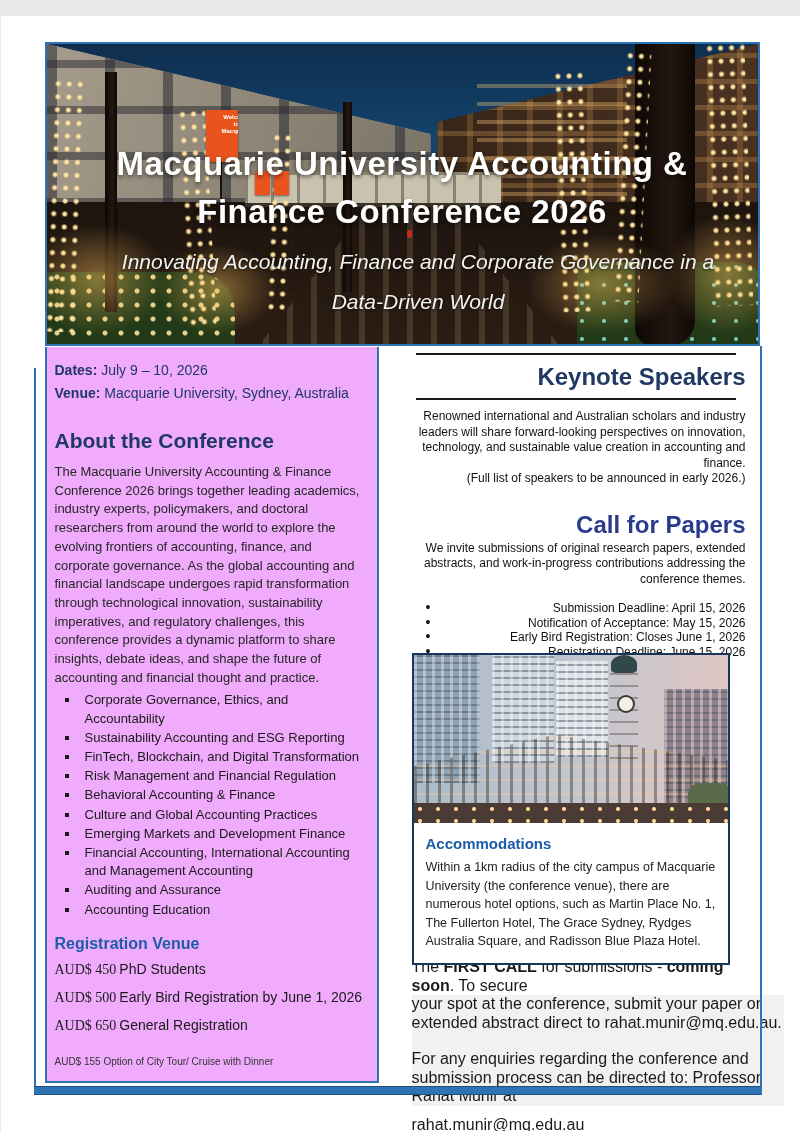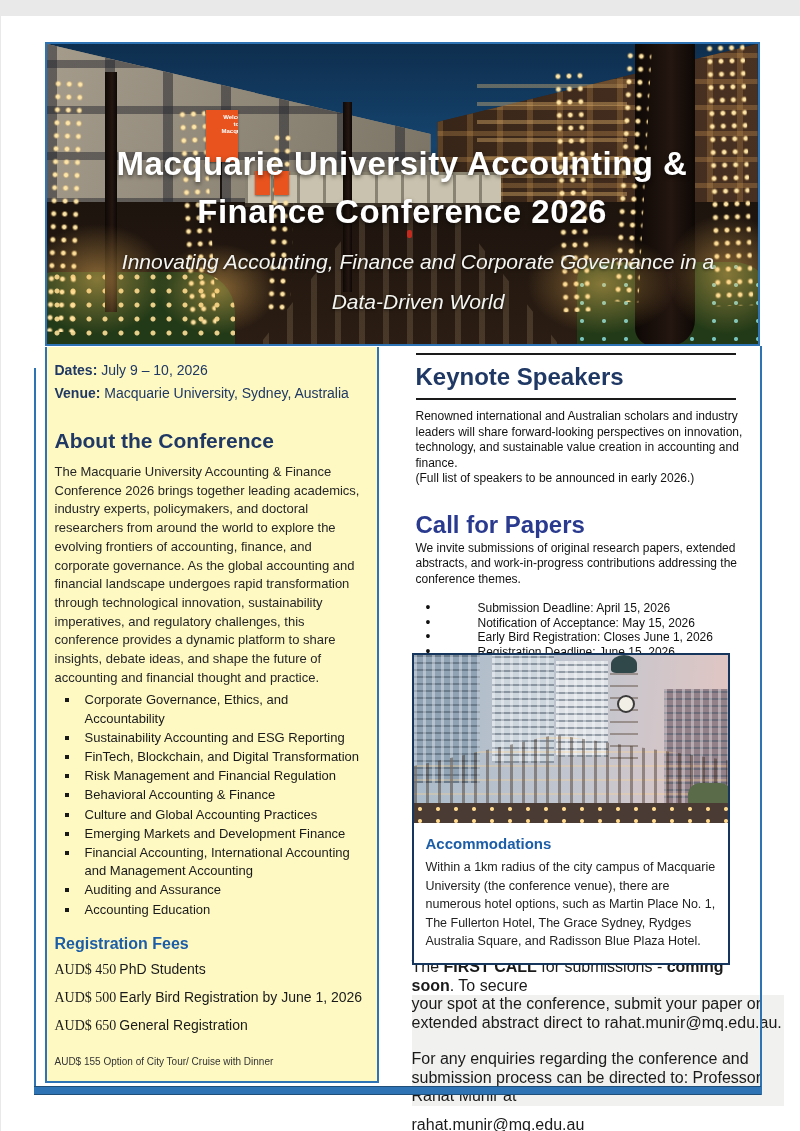--- a/index.html
+++ b/index.html
@@ -59,36 +59,36 @@
         margin-top:6px;text-shadow:0 1px 3px rgba(0,0,0,.6);padding-left:32px;}
 
   
   .outer-left{position:absolute;left:33px;top:352px;width:2px;height:727px;background:#2E74B5;z-index:3;}
   .outer-right{position:absolute;left:759px;top:330px;width:2px;height:749px;background:#2E74B5;z-index:3;}
   .bottom-bar{position:absolute;left:33px;top:1070px;width:727px;height:7px;background:#2E74B5;
         border-top:1px solid #1F4E79;border-bottom:1px solid #1F4E79;z-index:3;}
 
   
   .left-box{position:absolute;left:44px;top:331px;width:334px;height:736px;box-sizing:border-box;
-        border:2px solid #2E74B5;border-top:none;padding:12px 10px 0 8px;z-index:2;background:#fef9c3;}
+        border:2px solid #2E74B5;border-top:none;padding:12px 10px 0 8px;z-index:2;background:#f0abfc;}
   .meta-line{font-size:14px;line-height:23px;color:#1F3864;}
   .b{font-weight:bold;}
   .h-navy{color:#1F3864;font-weight:bold;font-size:21px;margin:24px 0 10px 0;}
   .body-13{font-size:13px;line-height:18.7px;color:#262626;}
   .themes-list{list-style:none;margin:4px 0 0 0;padding:0;}
   .themes-list li{position:relative;padding-left:30px;font-size:13px;line-height:18.2px;
         color:#1a1a1a;margin-bottom:1px;}
   .themes-list li::before{content:"";position:absolute;left:10px;top:7px;width:4px;height:4px;background:#1a1a1a;}
   .h-blue{color:#1C5DA8;font-weight:bold;font-size:16px;margin:16px 0 8px 0;}
   .fee{font-size:14px;color:#1a1a1a;margin-bottom:11px;}
   .fee-amt{font-family:"Liberation Serif",serif;margin-right:3px;}
   .fee-note{font-size:10px;color:#333;margin-top:22px;font-family:"Liberation Sans",sans-serif;}
 
   
-  .right-col{position:absolute;left:415px;top:331px;width:330px;z-index:2;}
+  .right-col{position:absolute;left:415px;top:331px;width:330px;z-index:2;text-align:right;}
   .rule{height:2px;background:#1a1a1a;width:320px;}
   .h-key{color:#1F3864;font-weight:bold;font-size:24px;margin:8px 0 7px 0;}
   .body-12{font-size:12px;line-height:15.5px;color:#111;}
   .h-cfp{color:#2A3B8F;font-weight:bold;font-size:24px;margin:24px 0 2px 0;}
   .dl-list{list-style:none;margin:14px 0 0 0;padding:0;}
   .dl-list li{position:relative;padding-left:62px;font-size:12px;line-height:14.5px;color:#111;}
   .dl-list li::before{content:"\2022";position:absolute;left:10px;top:-1px;font-size:14px;}
 
   .accom-box{position:absolute;left:411px;top:637px;width:318px;box-sizing:border-box;
         border:2px solid #17365D;z-index:2;background:#fff;}
@@ -187,21 +187,21 @@
       <li>FinTech, Blockchain, and Digital Transformation</li>
       <li>Risk Management and Financial Regulation</li>
       <li>Behavioral Accounting &amp; Finance</li>
       <li>Culture and Global Accounting Practices</li>
       <li>Emerging Markets and Development Finance</li>
       <li>Financial Accounting, International Accounting and Management Accounting</li>
       <li>Auditing and Assurance</li>
       <li>Accounting Education</li>
     </ul>
 
-    <div class="h-blue">Registration Fees</div>
+    <div class="h-blue">Registration Venue</div>
     <div class="fee">
       <span class="fee-amt">AUD$ 450</span><span>PhD Students</span>
     </div>
     <div class="fee">
       <span class="fee-amt">AUD$ 500</span><span>Early Bird Registration by June 1, 2026</span>
     </div>
     <div class="fee">
       <span class="fee-amt">AUD$ 650</span><span>General Registration</span>
     </div>
     <div class="fee-note">AUD$ 155 Option of City Tour/ Cruise with Dinner</div>

